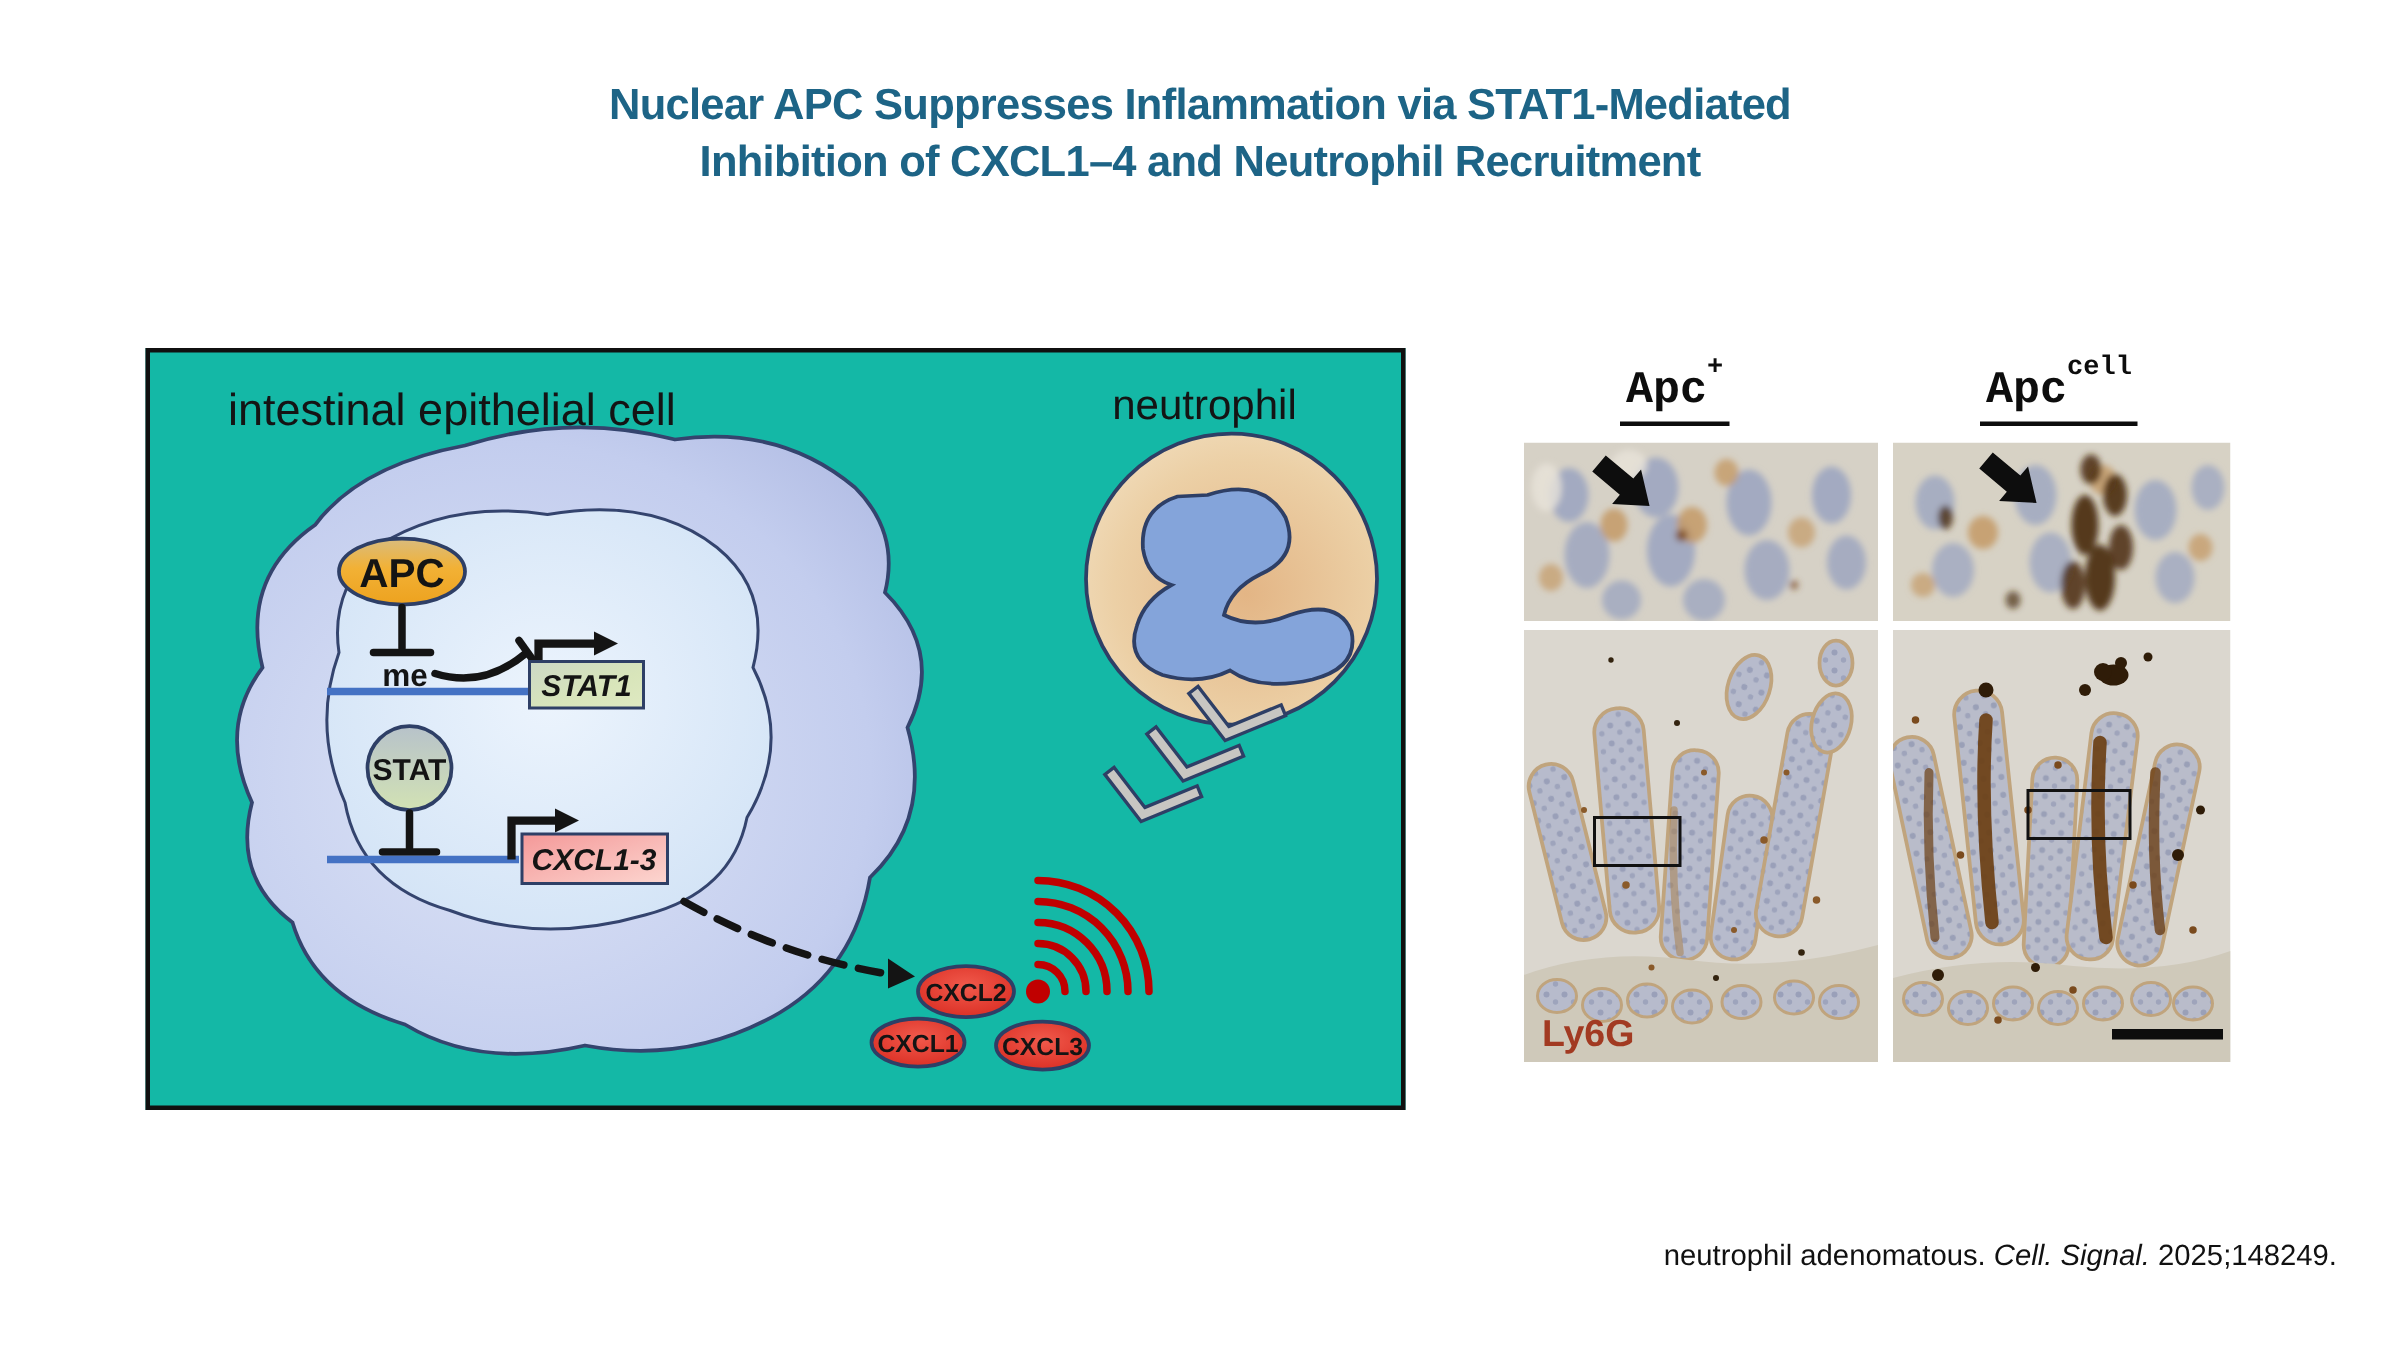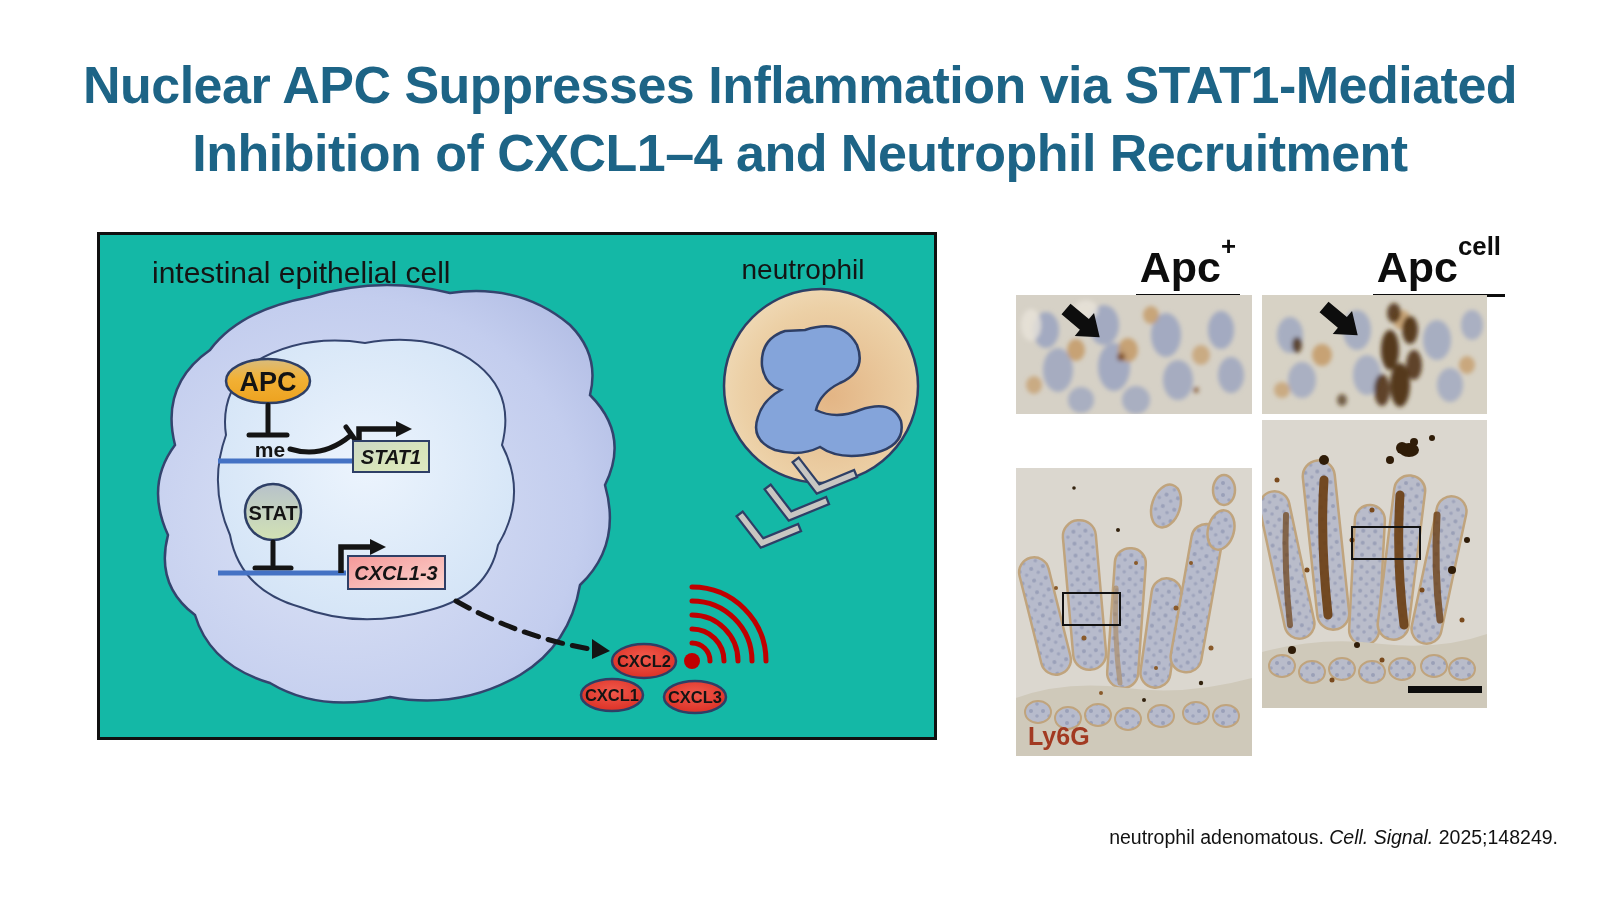--- a/index.html
+++ b/index.html
@@ -1,37 +1,37 @@
 <!DOCTYPE html>
 <html><head>
 <meta charset="utf-8">
 <style>
   html,body{margin:0;padding:0;background:#ffffff;}
   body{width:1600px;height:900px;position:relative;font-family:"Liberation Sans",sans-serif;overflow:hidden;}
   .stage{position:absolute;inset:0;background:#ffffff;}
 
   
   .title{position:absolute;top:52px;left:0;width:1600px;text-align:center;
-         font-weight:bold;font-size:52px;line-height:1.3;letter-spacing:-0.5px;color:#1d6486;}
+         font-weight:bold;font-size:29px;line-height:1.3;letter-spacing:-0.5px;color:#1d6486;}
 
   
   .panel{position:absolute;left:97px;top:232px;width:834px;height:502px;border:3px solid #101010;background:#14b8a6;}
   .panel svg{display:block;}
 
   
-  .ihc-label{position:absolute;top:243px;font-weight:bold;font-size:43px;color:#0d0d0d;text-align:right;}
+  .ihc-label{position:absolute;top:243px;font-weight:bold;font-size:30px;color:#0d0d0d;text-align:left;font-family:Liberation Mono, monospace;}
   .ihc-label .und{border-bottom:3px solid #0d0d0d;padding:0 4px 3px 4px;}
   .ihc-label sup{font-size:60%;position:relative;top:-0.45em;font-weight:bold;}
   .lbl-left{left:1080px;width:160px;}
   .lbl-right{left:1320px;width:185px;}
 
   .micrograph{position:absolute;}
   .mg-tl{left:1016px;top:295px;width:236px;height:119px;}
   .mg-tr{left:1262px;top:295px;width:225px;height:119px;}
-  .mg-bl{left:1016px;top:420px;width:236px;height:288px;margin-top:48px;}
+  .mg-bl{left:1016px;top:420px;width:236px;height:288px;}
   .mg-br{left:1262px;top:420px;width:225px;height:288px;}
 
   
   .citation{position:absolute;right:42px;top:824px;width:1220px;text-align:right;
             font-size:19.5px;line-height:1.34;color:#111111;}
   .citation .ital{font-style:italic;margin-top:16px;}
 
   text{font-family:"Liberation Sans",sans-serif;}
 </style>
 </head>

